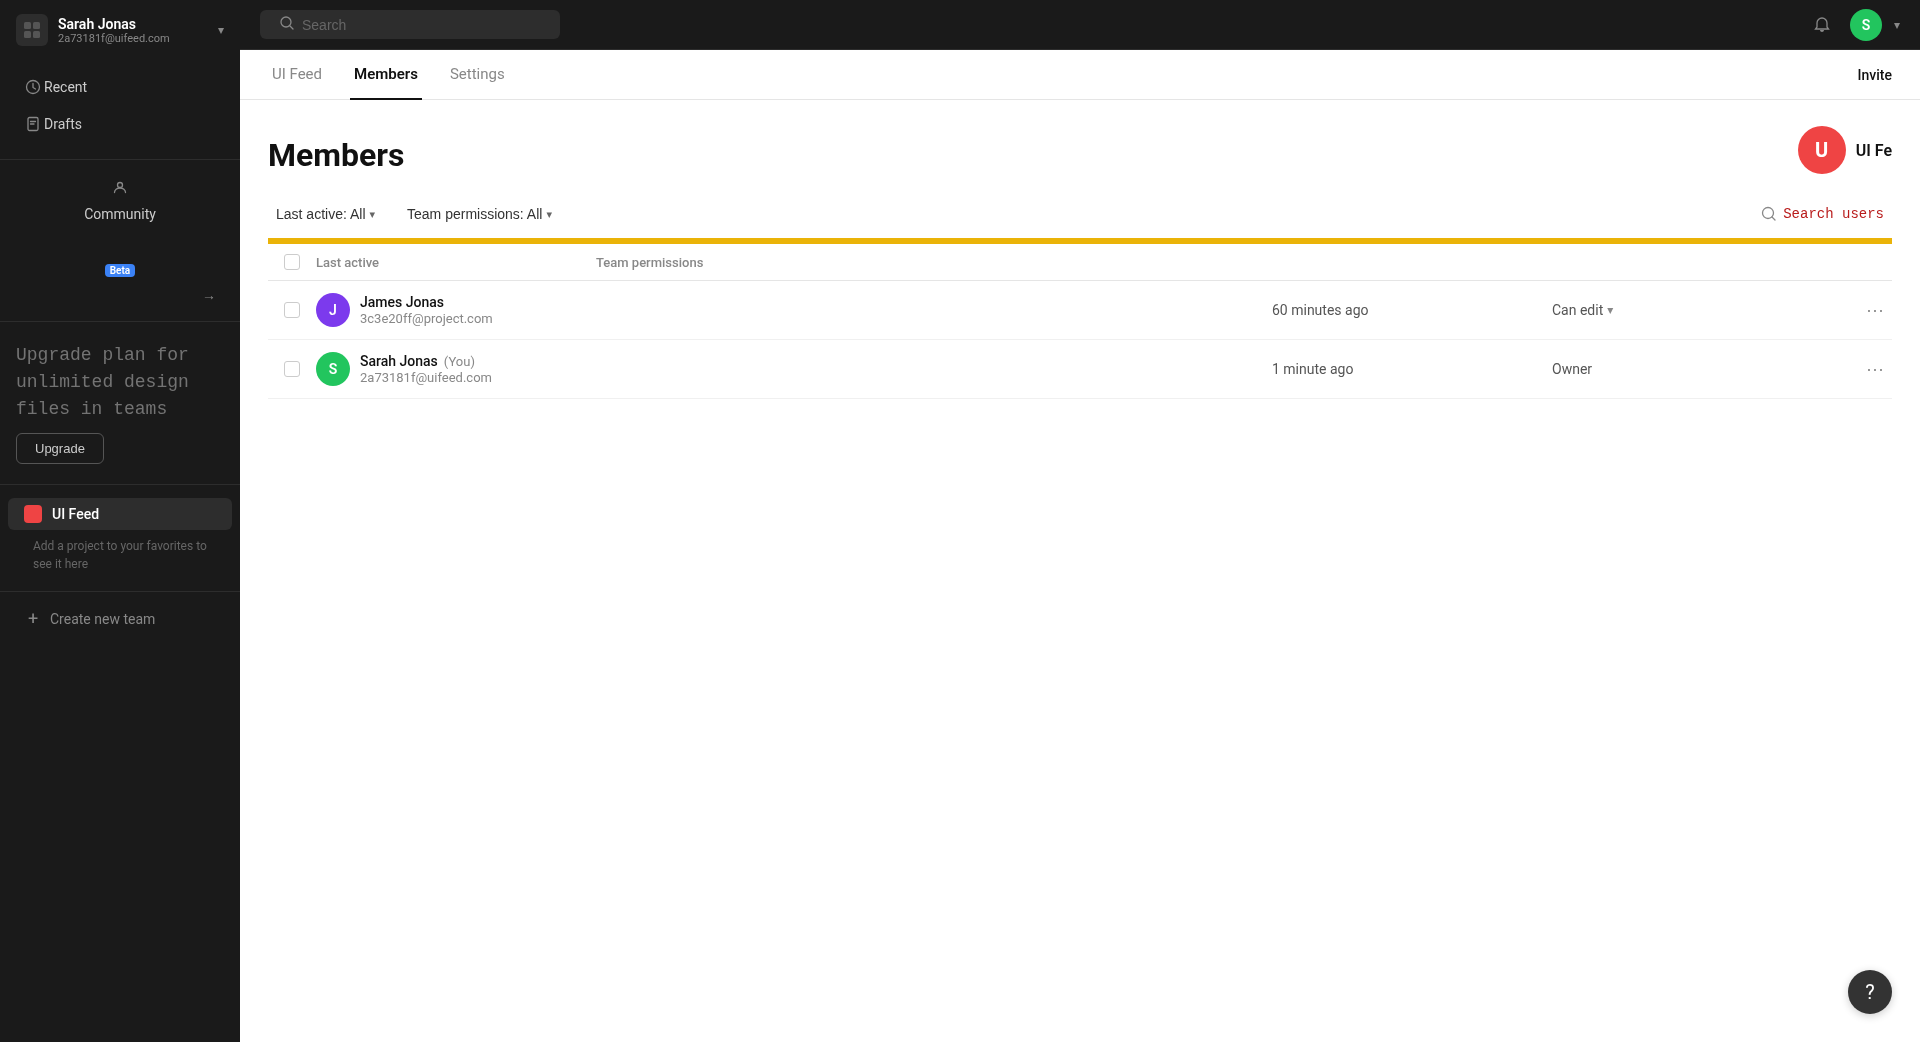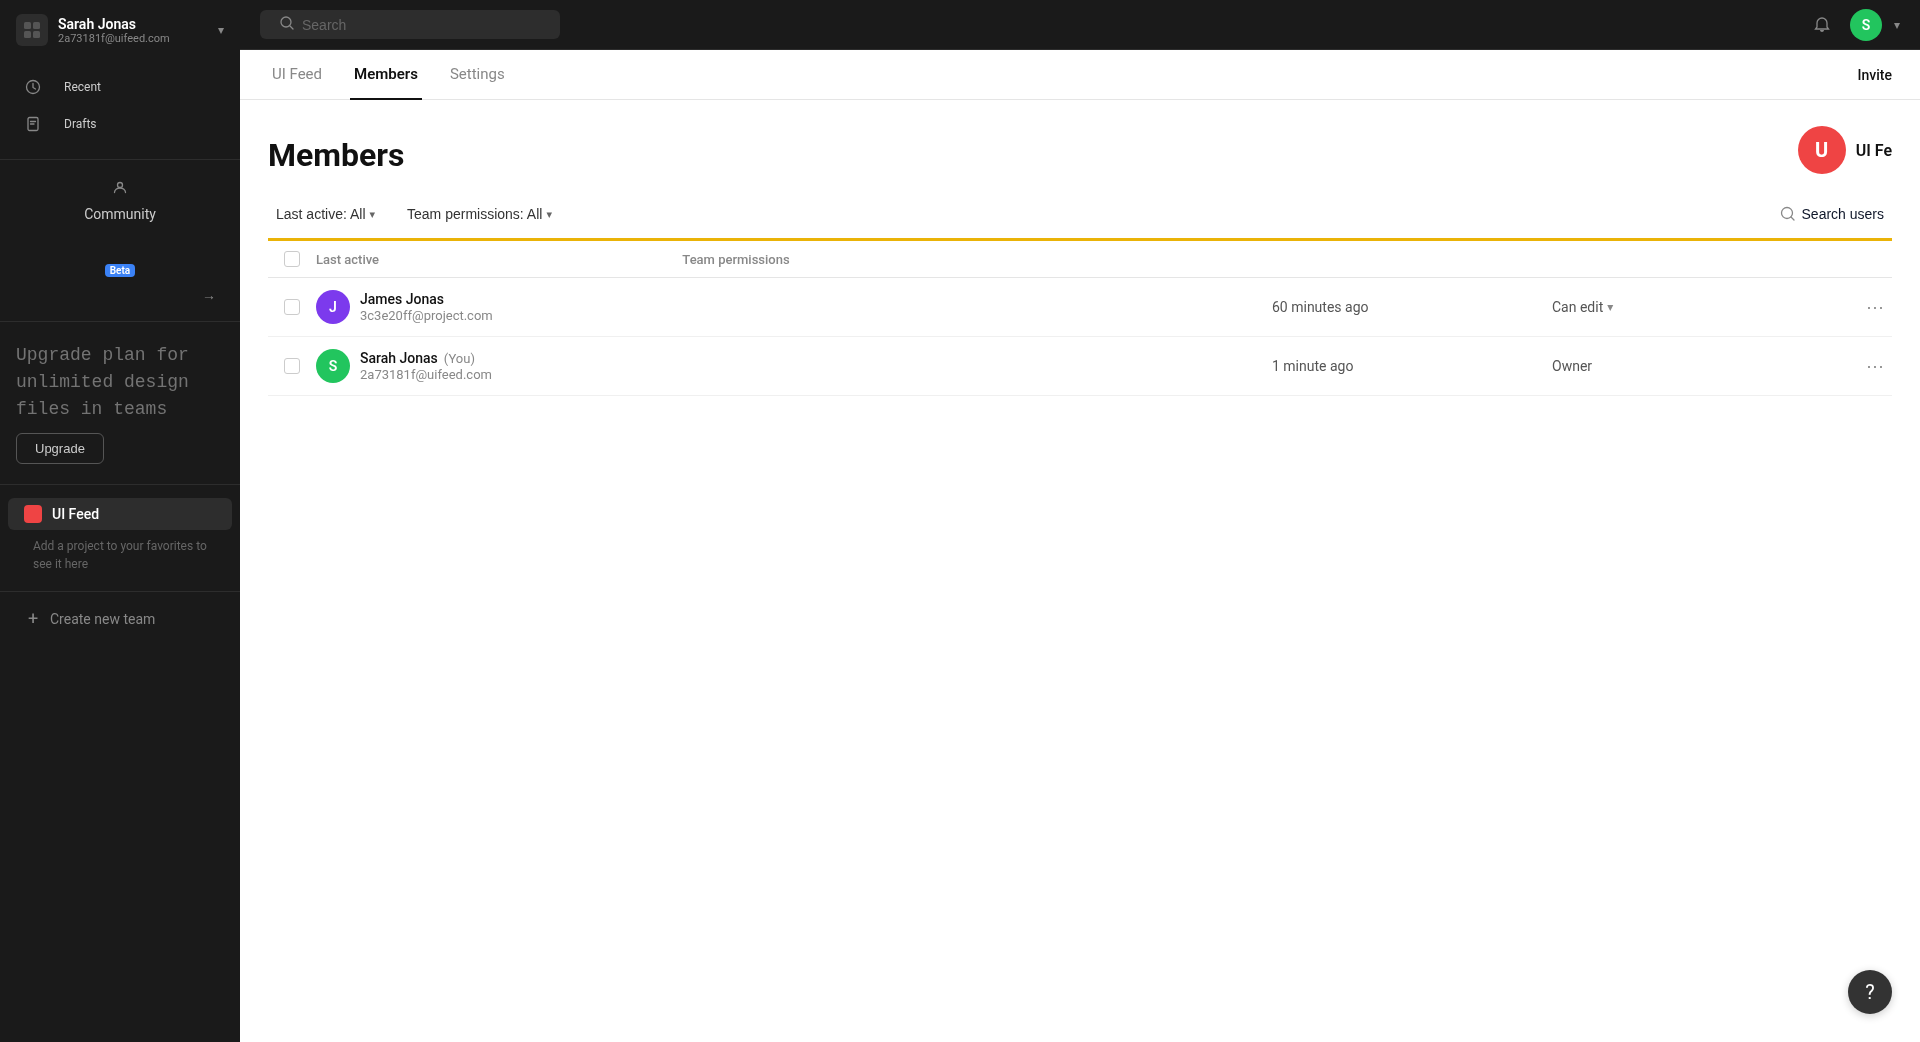--- a/index.html
+++ b/index.html
@@ -9,21 +9,21 @@
     .sidebar { width: 240px; background: #1a1a1a; display: flex; flex-direction: column; height: 100%; flex-shrink: 0; }
     .sidebar-header { display: flex; align-items: center; padding: 14px 16px; gap: 10px; cursor: pointer; }
     .sidebar-logo { width: 32px; height: 32px; background: #2d2d2d; border-radius: 6px; display: flex; align-items: center; justify-content: center; }
     .sidebar-logo svg { width: 20px; height: 20px; }
     .sidebar-user-info { flex: 1; }
     .sidebar-username { color: #fff; font-size: 14px; font-weight: 600; }
     .sidebar-email { color: #888; font-size: 11px; }
     .sidebar-chevron { color: #888; font-size: 12px; }
 
     .sidebar-nav { padding: 8px 0; }
-    .sidebar-nav-item { display: flex; align-items: center; gap: 22px; padding: 9px 16px; color: #ccc; font-size: 12px; cursor: pointer; border-radius: 6px; margin: 1px 8px; }
+    .sidebar-nav-item { display: flex; align-items: center; gap: 2px; padding: 9px 16px; color: #ccc; font-size: 14px; cursor: pointer; border-radius: 6px; margin: 1px 8px; }
     .sidebar-nav-icon { width: 18px; height: 18px; display: flex; align-items: center; justify-content: center; flex-shrink: 0; }
 
     .sidebar-divider { border: none; border-top: 1px solid #2d2d2d; margin: 8px 0; }
 
     .sidebar-community { display: flex; align-items: center; gap: 10px; padding: 9px 16px; color: #ccc; font-size: 14px; cursor: pointer; margin: 1px 8px; border-radius: 6px; flex-direction: column; }
     .community-icon { width: 18px; height: 18px; display: flex; align-items: center; justify-content: center; flex-shrink: 0; }
     .beta-badge { background: #3b82f6; color: #fff; font-size: 10px; padding: 1px 5px; border-radius: 4px; font-weight: 600; margin-top: 32px; }
     .community-arrow { margin-left: auto; color: #888; }
 
     .upgrade-section { padding: 12px 16px; }
@@ -59,30 +59,30 @@
     .subnav { display: flex; align-items: center; padding: 0 28px; border-bottom: 1px solid #e5e5e5; background: #fff; height: 50px; flex-shrink: 0; }
     .subnav-tab { padding: 0 4px; margin-right: 24px; font-size: 15px; color: #888; cursor: pointer; height: 50px; display: flex; align-items: center; border-bottom: 2px solid transparent; text-decoration: none; }
     .subnav-tab.active { color: #111; font-weight: 600; border-bottom: 2px solid #111; }
     .subnav-invite { margin-left: auto; font-size: 14px; color: #111; font-weight: 500; cursor: pointer; }
 
     
     .content { flex: 1; padding: 36px 28px 28px; overflow-y: auto; }
     .page-title { font-size: 32px; font-weight: 700; color: #111; margin-bottom: 28px; }
 
     
-    .filters { display: flex; align-items: flex-start; margin-bottom: 0; border-bottom: 3px solid #eab308; padding-bottom: 12px; }
+    .filters { display: flex; align-items: flex-start; margin-bottom: 0; border-bottom: 6px solid #eab308; padding-bottom: 12px; }
     .filter-btn { display: flex; align-items: center; gap: 4px; font-size: 14px; color: #333; background: transparent; border: none; cursor: pointer; margin-right: 16px; padding: 4px 8px; border-radius: 4px; }
     .filter-chevron { font-size: 11px; color: #666; }
-    .search-users-btn { margin-left: auto; display: flex; align-items: center; gap: 6px; font-size: 14px; color: #0f172a; cursor: pointer; background: transparent; border: none; padding: 4px 8px; }
+    .search-users-btn { margin-left: auto; display: flex; align-items: center; gap: 6px; font-size: 14px; color: #b91c1c; cursor: pointer; background: transparent; border: none; padding: 4px 8px; font-family: Liberation Mono, monospace; }
     .table-header { display: flex; align-items: center; padding: 10px 0; border-bottom: 1px solid #e5e5e5; color: #888; font-size: 13px; font-weight: 500; }
     .col-check { width: 48px; display: flex; align-items: center; justify-content: center; }
     .col-name { flex: 1; display: flex; align-items: center; gap: 4px; }
     .sort-icon { font-size: 12px; }
     .col-lastactive { width: 280px; }
-    .col-permissions { width: 280px; text-align: center; }
+    .col-permissions { width: 280px; }
     .col-actions { width: 60px; }
 
     .table-row { display: flex; align-items: center; padding: 12px 0; border-bottom: 1px solid #f0f0f0; }
     .member-avatar { width: 34px; height: 34px; border-radius: 50%; display: flex; align-items: center; justify-content: center; font-size: 14px; font-weight: 600; color: #fff; flex-shrink: 0; }
     .member-info { flex: 1; margin-left: 10px; }
     .member-name { font-size: 14px; font-weight: 500; color: #111; display: flex; align-items: center; gap: 6px; }
     .you-badge { color: #888; font-size: 13px; font-weight: 400; }
     .member-email { font-size: 13px; color: #888; margin-top: 1px; }
     .member-lastactive { width: 280px; font-size: 14px; color: #555; }
     .member-permissions { width: 280px; font-size: 14px; color: #555; display: flex; align-items: center; gap: 4px; }

